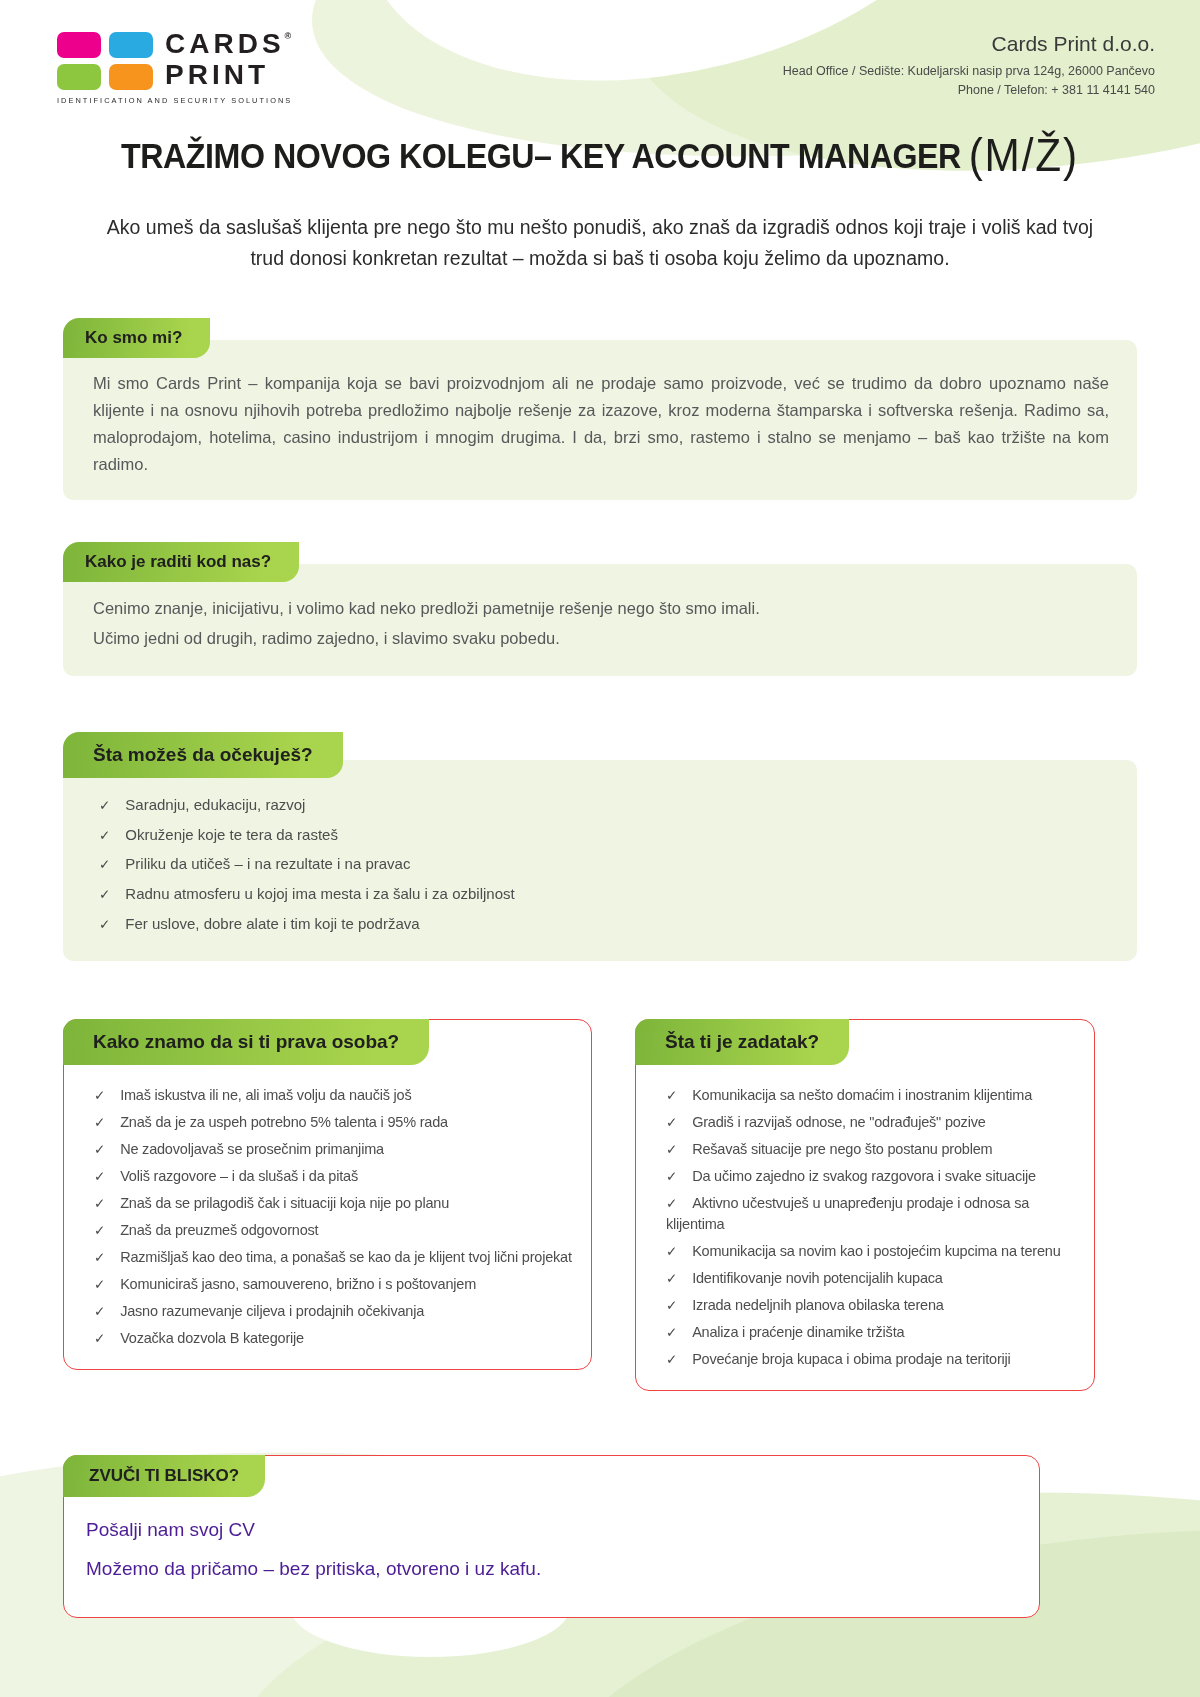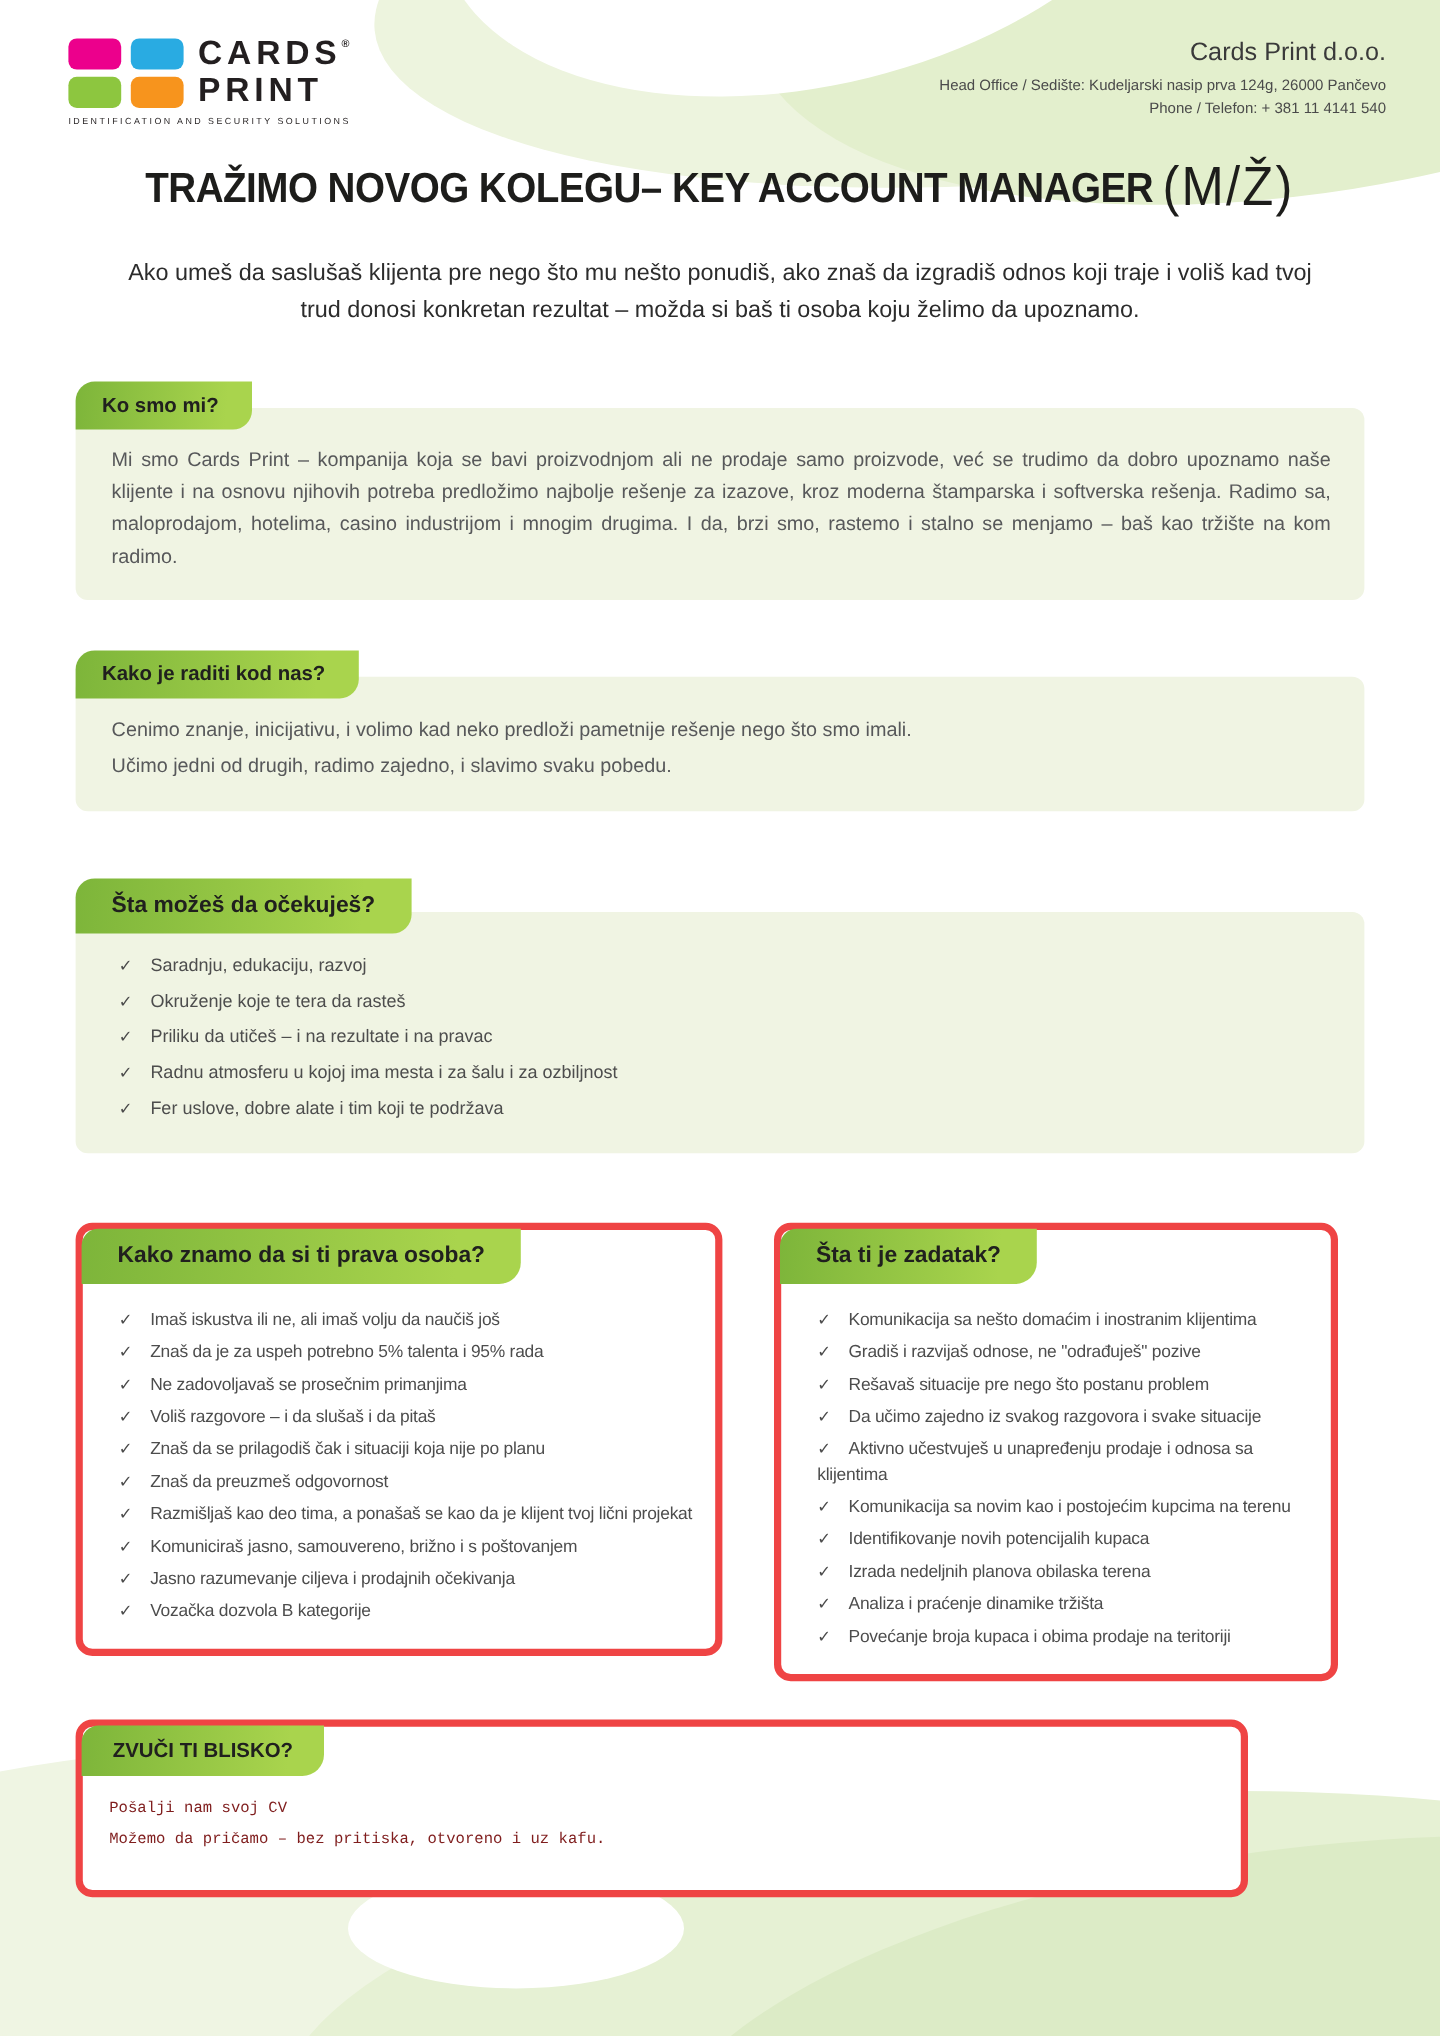--- a/index.html
+++ b/index.html
@@ -55,32 +55,32 @@
   .panel-who p{margin:0;font-size:16.5px;line-height:1.65;color:#57585a;text-align:justify;}
   .panel-work div{font-size:16.5px;line-height:1.8;color:#57585a;}
   .checklist{list-style:none;margin:0;padding:0;}
   .checklist li{font-size:15px;line-height:1.45;color:#4d4d4d;margin-bottom:8px;}
   .check{color:#4b4b4b;font-size:13.5px;margin-right:15px;}
   .panel-expect{padding:34px 30px 18px 36px;}
   .tag-big{font-size:19px;padding:12px 30px;}
   
   .columns{display:flex;gap:43px;align-items:flex-start;margin-top:58px;}
   .outline{
-    background:#ffffff;border:6px solid #ef4444;border-radius:14px;position:relative;
+    background:#ffffff;border:1px solid #ef4444;border-radius:14px;position:relative;
   }
   .col-left{width:527px;}
   .col-right{width:458px;}
   .outline .tag{margin:-1px 0 0 -1px;border-radius:14px 0 18px 0;}
   .outline ul{padding:20px 14px 14px 30px;}
   .outline .checklist li{font-size:14.5px;margin-bottom:6px;letter-spacing:-0.2px;}
   
-  .bottom{margin-top:32px;width:977px;box-sizing:border-box;}
+  .bottom{margin-top:64px;width:977px;box-sizing:border-box;}
   .bottom .tag{font-size:17px;padding:11px 26px;}
   .bottom-text{padding:14px 30px 28px 22px;}
-  .bottom-text div{font-size:13px;line-height:2.05;color:#7f1d1d;font-family:Liberation Mono, monospace;}
+  .bottom-text div{font-size:19px;line-height:2.05;color:#4c1d95;}
 </style>
 </head>
 <body>
 
 <div class="page">
 
   <div class="bg bg-top-a"></div>
   <div class="bg bg-top-b"></div>
   <div class="bg bg-top-c"></div>
   <div class="bg bg-bot-a"></div>

